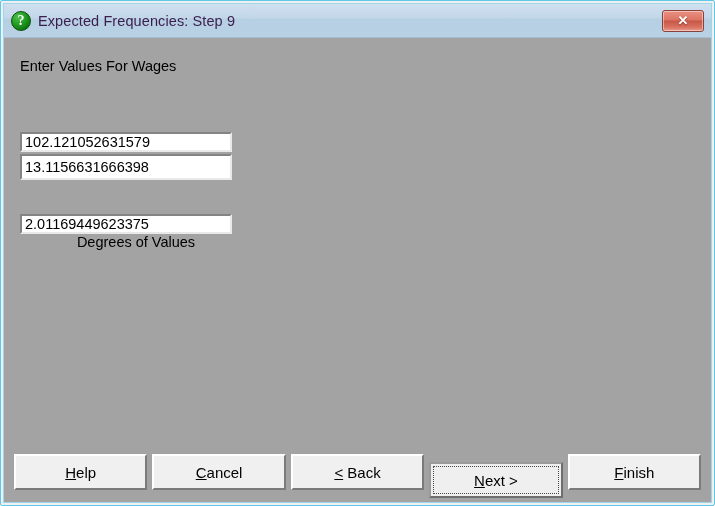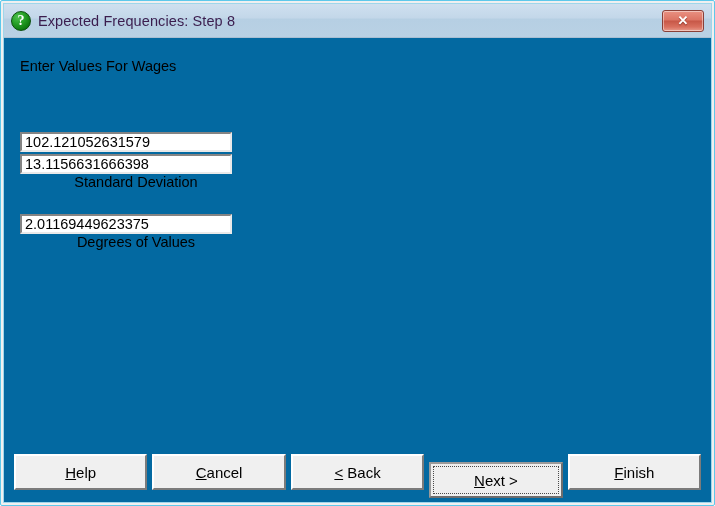--- a/index.html
+++ b/index.html
@@ -106,21 +106,21 @@
     font-weight: bold;
     line-height: 1;
     text-shadow: 0 1px 1px rgba(120,30,20,.8);
     font-family: "Liberation Sans", sans-serif;
   }
 
   
   .client {
     position: relative;
     height: 464px;
-    background: #0369a1;
+    background: #a3a3a3;
   }
 
   .prompt-label {
     position: absolute;
     left: 16px;
     top: 20px;
     font-size: 14.5px;
     color: #000000;
     white-space: nowrap;
   }
@@ -213,38 +213,37 @@
 <body>
 
 <div class="window">
   <div class="window-inner">
 
     <div class="titlebar">
       <div class="title-icon">
         <div class="ball"></div>
         <div class="qmark">?</div>
       </div>
-      <div class="title-text">Expected Frequencies: Step 8</div>
+      <div class="title-text">Expected Frequencies: Step 9</div>
       <div class="close-button">
         <span class="x">✕</span>
       </div>
     </div>
 
     <div class="client">
 
       <div class="prompt-label">Enter Values For Wages</div>
 
       <div class="field-row r1">
         <input class="text-input" type="text" value="102.121052631579" style="">
         <span class="field-label">Mean</span>
       </div>
 
       <div class="field-row r2">
         <input class="text-input" type="text" value="13.1156631666398" style="">
-        <span class="field-label">Standard Deviation</span>
       </div>
 
       <div class="field-row r3">
         <input class="text-input" type="text" value="2.01169449623375" style="">
         <span class="field-label">Degrees of Values</span>
       </div>
 
       <div class="buttonbar">
 
         <div class="dlg-button">

